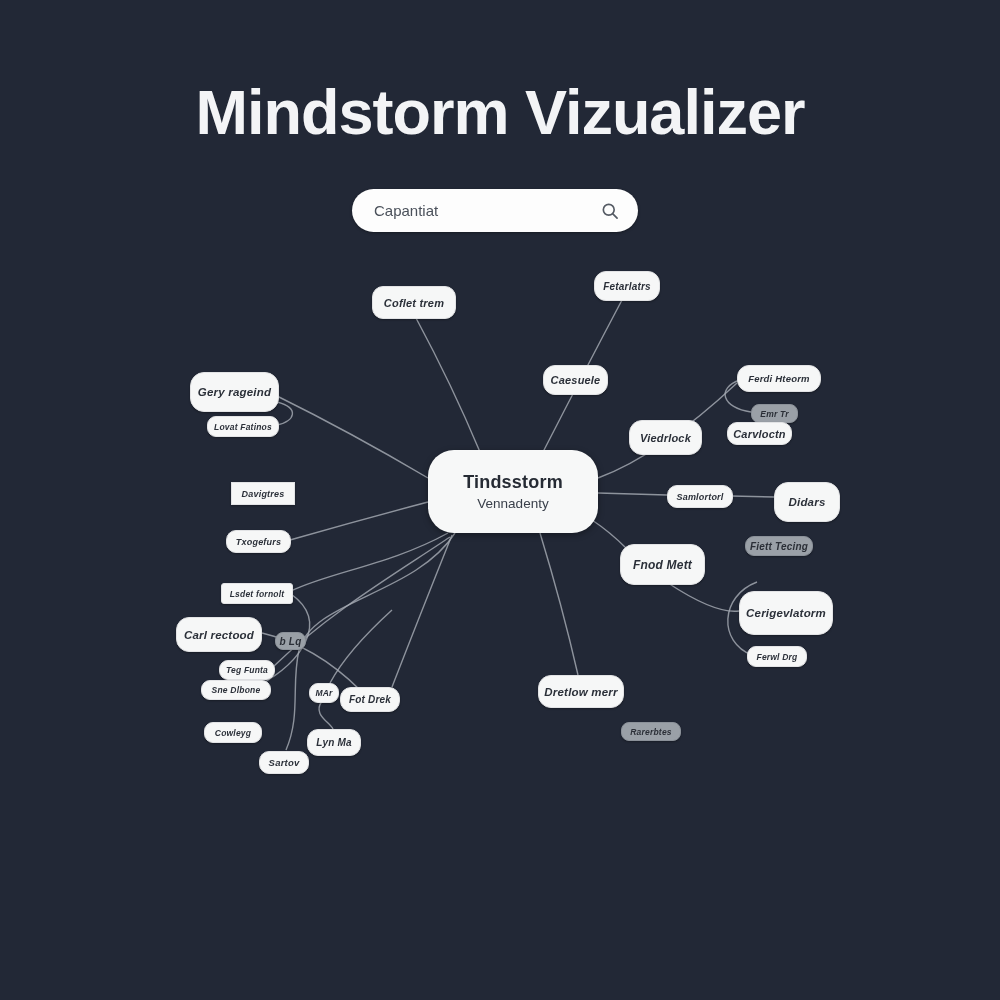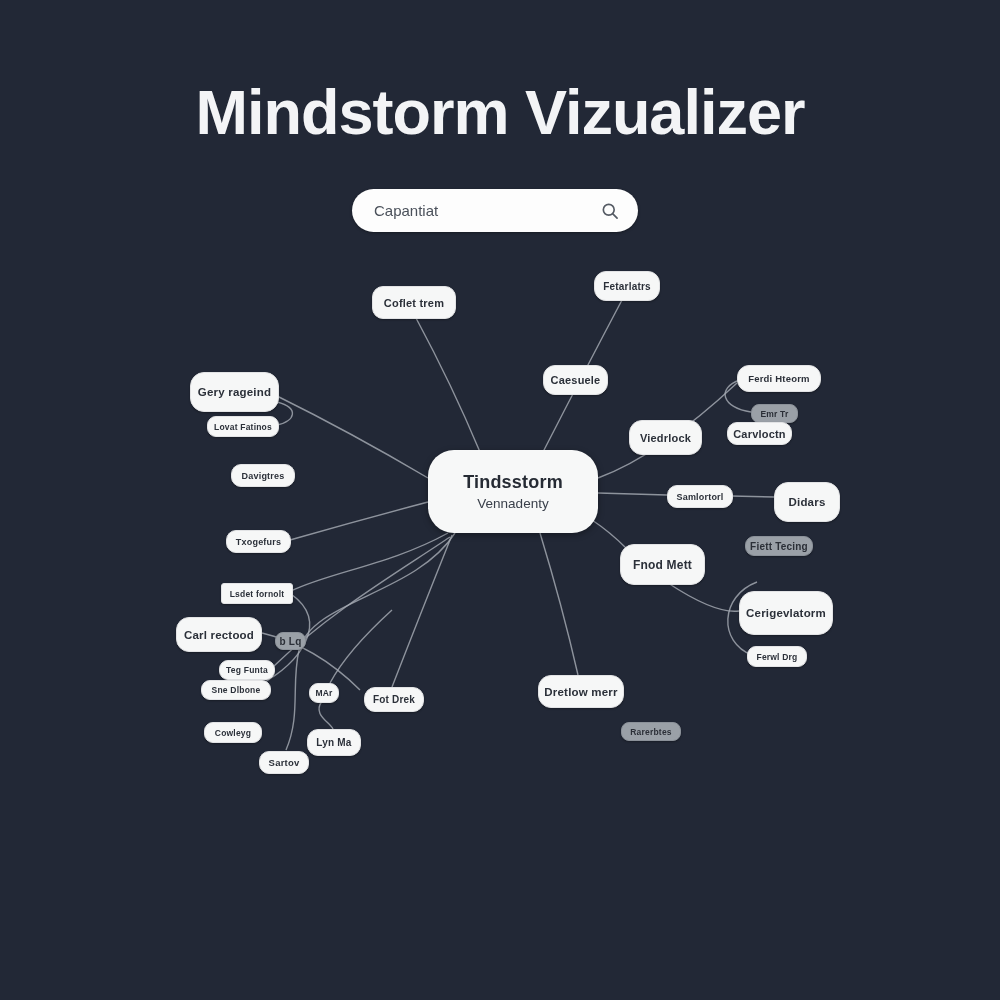--- a/index.html
+++ b/index.html
@@ -30,20 +30,21 @@
     width:20px;height:20px;margin-right:18px;flex:0 0 auto;cursor:pointer;
   }
   .canvas{position:absolute;left:0;top:0;width:1000px;height:1000px;}
   .edge-layer{position:absolute;left:0;top:0;width:1000px;height:1000px;}
   .edge{fill:none;stroke:#a9aeb7;stroke-width:1.4;opacity:.8;}
   .node{
     position:absolute;display:flex;align-items:center;justify-content:center;
     text-align:right;cursor:pointer;white-space:nowrap;
     font-weight:600;letter-spacing:.2px;
     box-shadow:0 1px 2px rgba(0,0,0,.3);
+    font-style:italic;
   }
   .node.white{background:#f6f7f7;color:#2b3039;border:1px solid #e2e3e5;}
   .node.gray{background:#9aa0a7;color:#2b2f37;border:1px solid #8b9199;}
   .center-node{
     position:absolute;left:428px;top:450px;width:170px;height:83px;
     background:#f7f8f8;border-radius:26px;
     display:flex;flex-direction:column;align-items:center;justify-content:center;
     box-shadow:0 2px 6px rgba(0,0,0,.35);
     cursor:pointer;
   }
@@ -100,27 +101,27 @@
     <div class="node white" style="left: 629px; top: 420px; width: 71px; height: 33px; font-size: 11px; border-radius: 13px;">Viedrlock</div>
     <div class="node white" style="left: 727px; top: 422px; width: 63px; height: 21px; font-size: 11px; border-radius: 10px;">Carvloctn</div>
     <div class="node white" style="left: 667px; top: 485px; width: 64px; height: 21px; font-size: 9px; border-radius: 10px;">Samlortorl</div>
     <div class="node white" style="left: 774px; top: 482px; width: 64px; height: 38px; font-size: 11.5px; border-radius: 14px;">Didars</div>
     <div class="node white" style="left: 620px; top: 544px; width: 83px; height: 39px; font-size: 12px; border-radius: 14px;">Fnod Mett</div>
     <div class="node gray" style="left: 745px; top: 536px; width: 66px; height: 18px; font-size: 10px; border-radius: 9px;">Fiett Tecing</div>
     <div class="node white" style="left: 739px; top: 591px; width: 92px; height: 42px; font-size: 11.5px; border-radius: 15px;">Cerigevlatorm</div>
     <div class="node white" style="left: 747px; top: 646px; width: 58px; height: 19px; font-size: 8.5px; border-radius: 9px;">Ferwl Drg</div>
     <div class="node white" style="left: 190px; top: 372px; width: 87px; height: 38px; font-size: 11.5px; border-radius: 14px;">Gery rageind</div>
     <div class="node white" style="left: 207px; top: 416px; width: 70px; height: 19px; font-size: 8.5px; border-radius: 9px;">Lovat Fatinos</div>
-    <div class="node white" style="left: 231px; top: 464px; width: 62px; height: 21px; font-size: 9px; border-radius: 10px;">Davigtres</div>
+    <div class="node white" style="left: 231px; top: 482px; width: 62px; height: 21px; font-size: 9px; border-radius: 0;">Davigtres</div>
     <div class="node white" style="left: 226px; top: 530px; width: 63px; height: 21px; font-size: 9px; border-radius: 10px;">Txogefurs</div>
     <div class="node white" style="left: 221px; top: 583px; width: 70px; height: 19px; font-size: 8.5px; border-radius: 3px;">Lsdet fornolt</div>
     <div class="node white" style="left: 176px; top: 617px; width: 84px; height: 33px; font-size: 11.5px; border-radius: 13px;">Carl rectood</div>
     <div class="node gray" style="left: 275px; top: 632px; width: 29px; height: 16px; font-size: 10px; border-radius: 8px;">b Lq</div>
     <div class="node white" style="left: 219px; top: 660px; width: 54px; height: 18px; font-size: 8.5px; border-radius: 9px;">Teg Funta</div>
     <div class="node white" style="left: 189px; top: 680px; width: 68px; height: 18px; font-size: 8.5px; border-radius: 9px; margin-left: 12px;">Sne Dlbone</div>
     <div class="node white" style="left: 309px; top: 683px; width: 28px; height: 18px; font-size: 8.5px; border-radius: 9px;">MAr</div>
-    <div class="node white" style="left: 364px; top: 687px; width: 58px; height: 23px; font-size: 10px; border-radius: 11px;">Fot Drek</div>
+    <div class="node white" style="left: 340px; top: 687px; width: 58px; height: 23px; font-size: 10px; border-radius: 11px;">Fot Drek</div>
     <div class="node white" style="left: 204px; top: 722px; width: 56px; height: 19px; font-size: 8.5px; border-radius: 9px;">Cowleyg</div>
     <div class="node white" style="left: 307px; top: 729px; width: 52px; height: 25px; font-size: 10px; border-radius: 11px;">Lyn Ma</div>
     <div class="node white" style="left: 259px; top: 751px; width: 48px; height: 21px; font-size: 9.5px; border-radius: 10px;">Sartov</div>
     <div class="node white" style="left: 538px; top: 675px; width: 84px; height: 31px; font-size: 11.5px; border-radius: 13px;">Dretlow merr</div>
     <div class="node gray" style="left: 621px; top: 722px; width: 58px; height: 17px; font-size: 8.5px; border-radius: 8px;">Rarerbtes</div>
   </div>
 
 </body></html>

